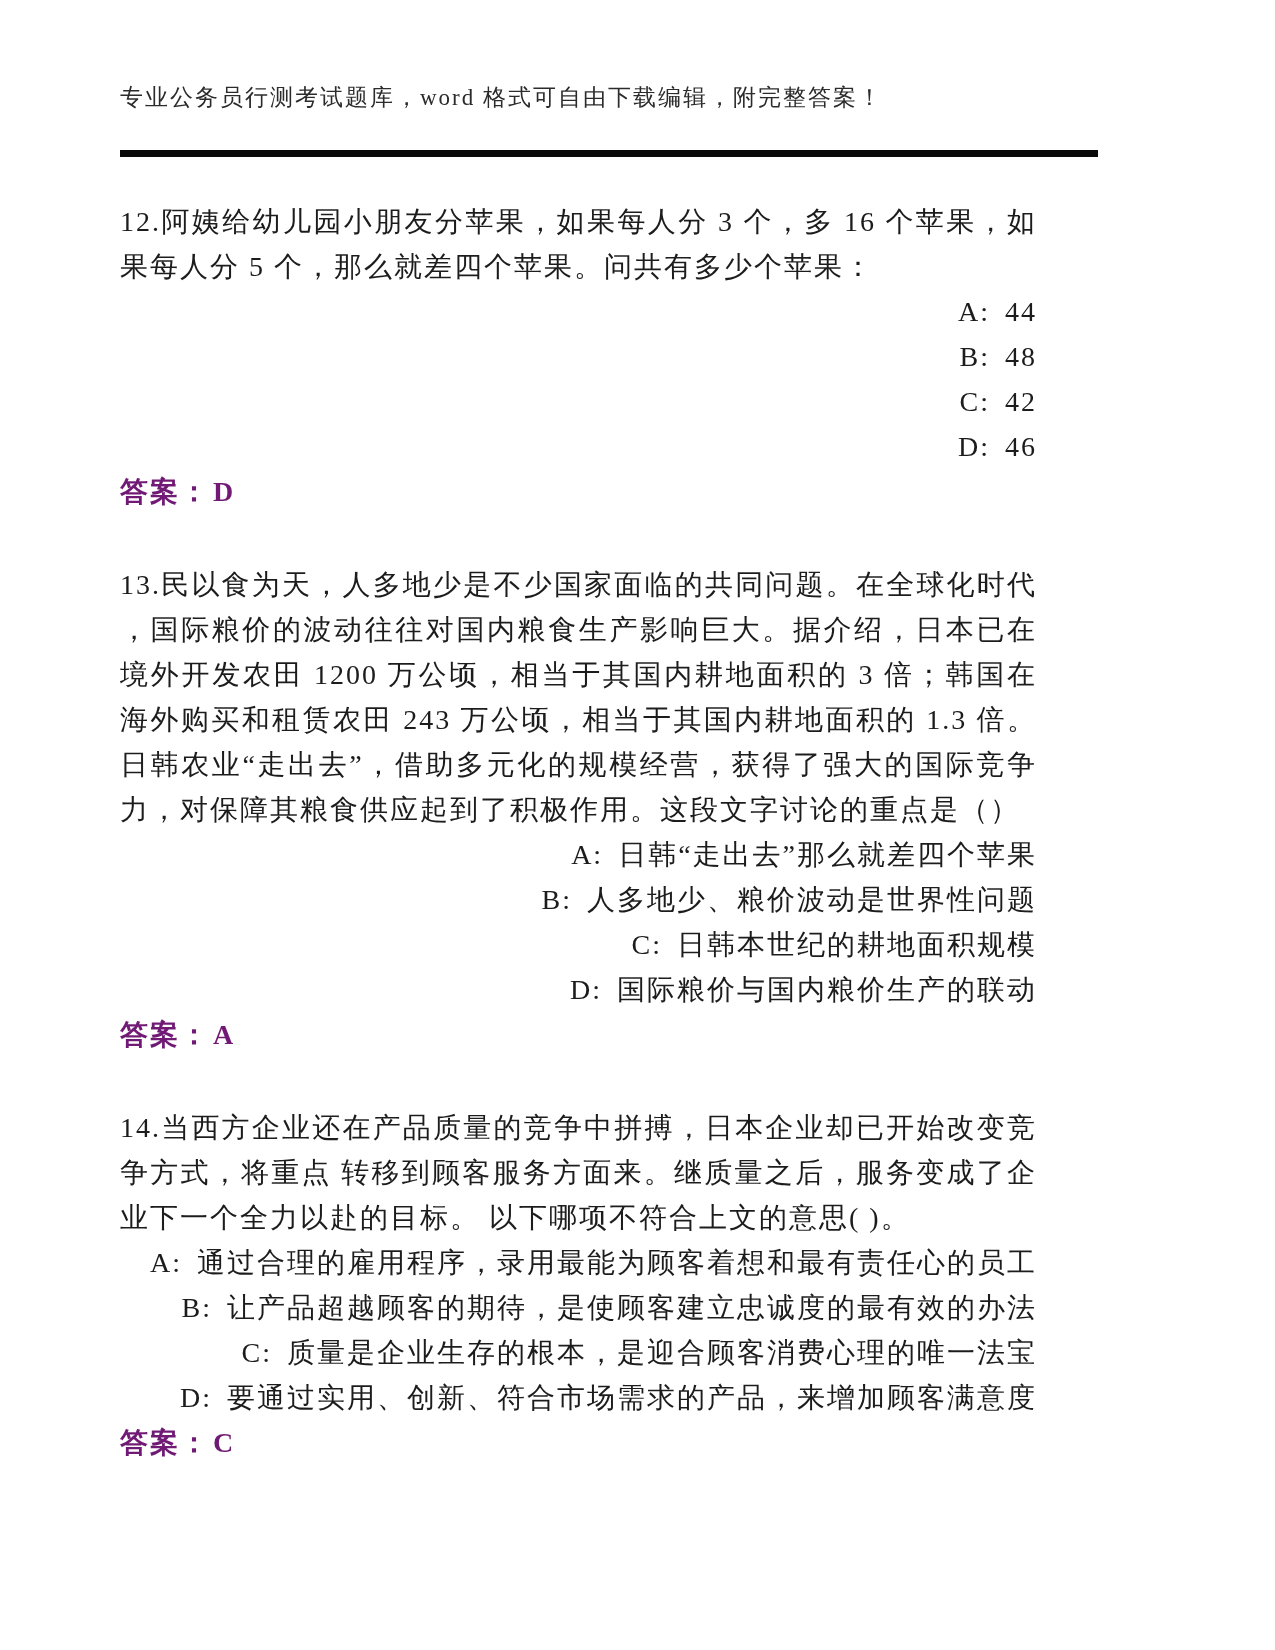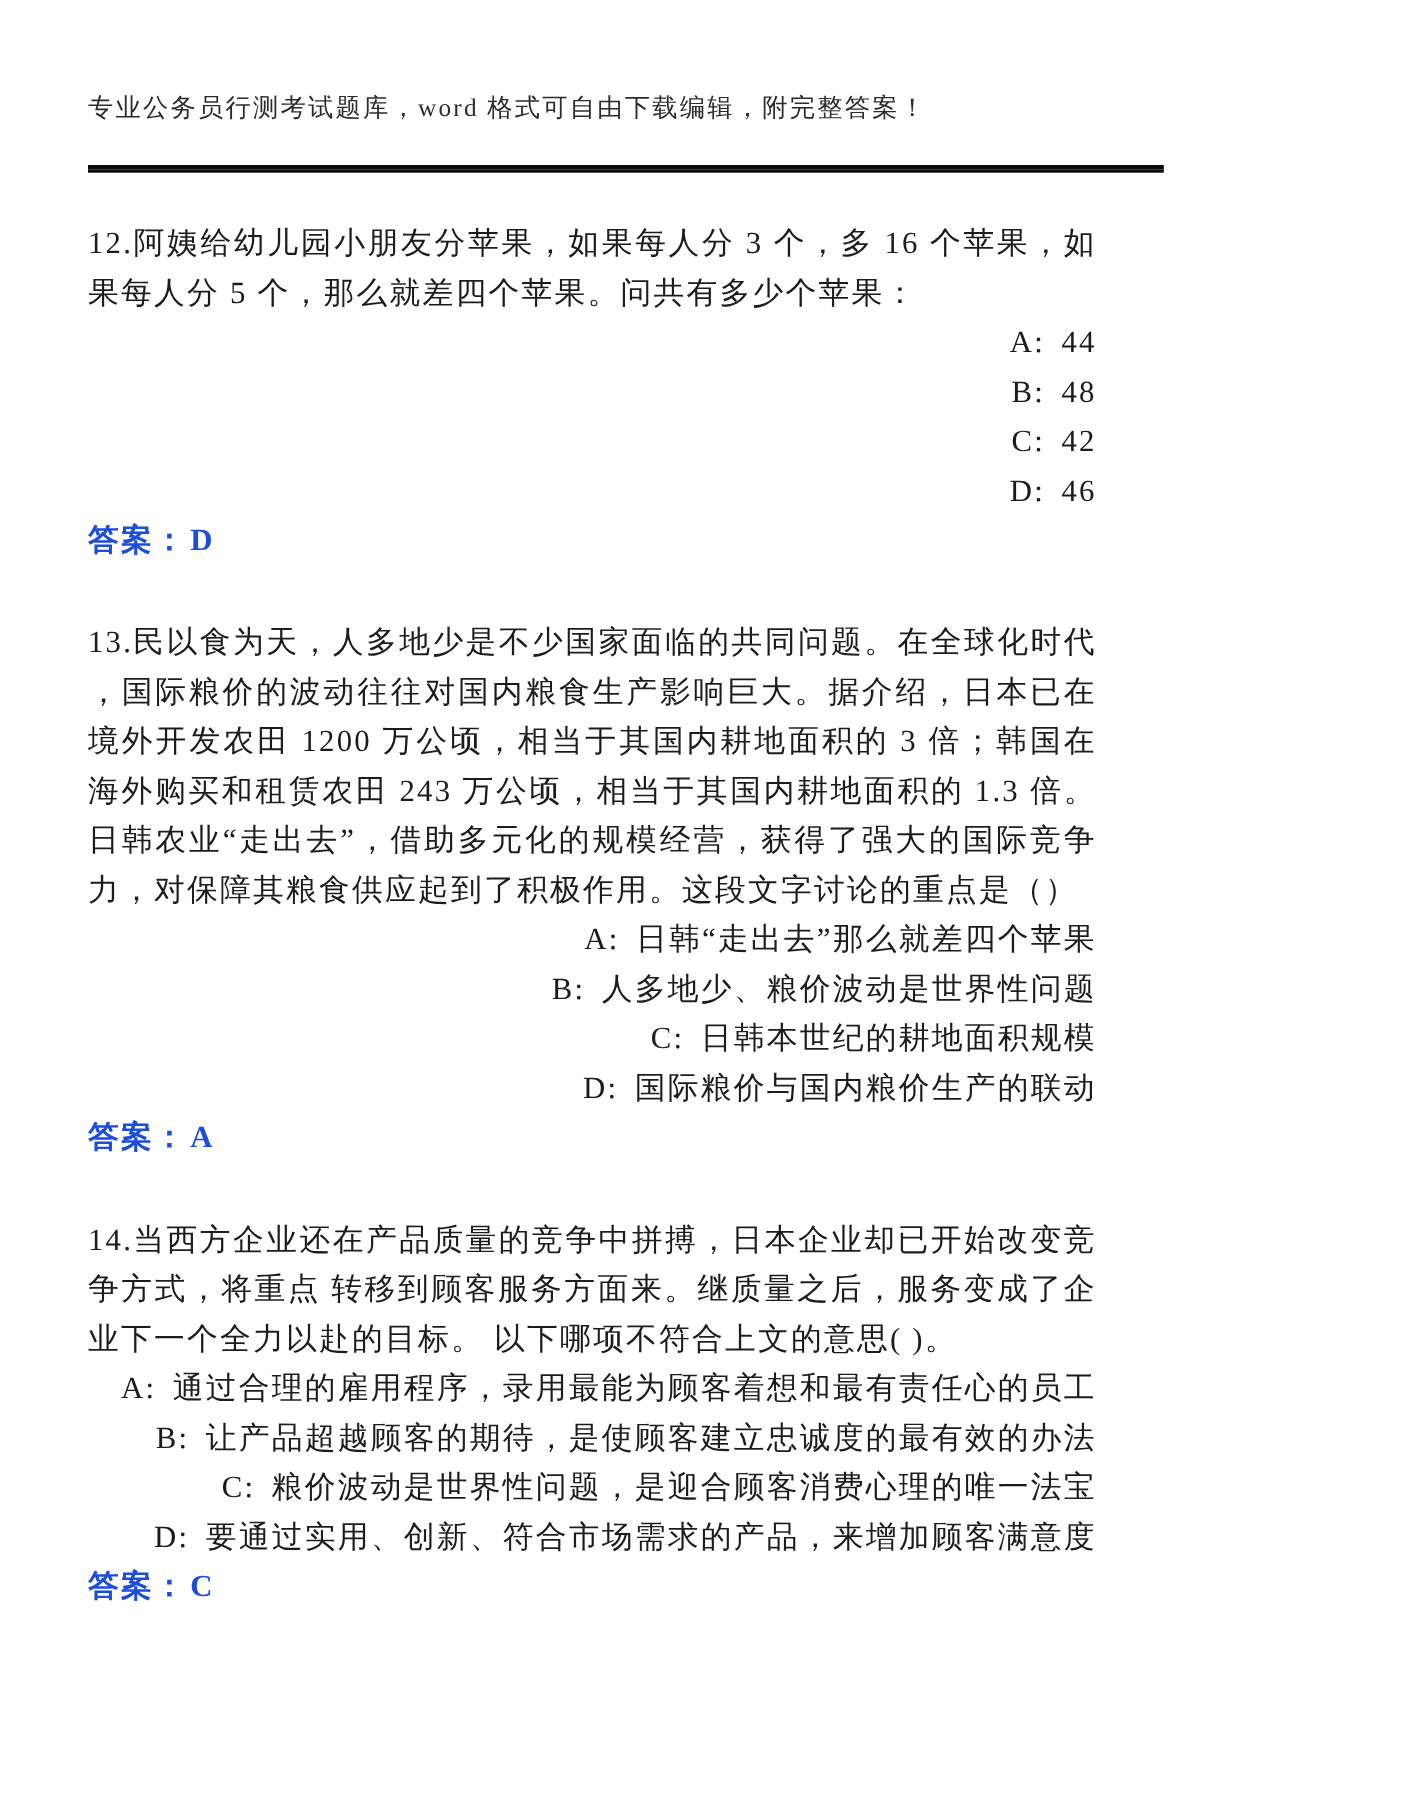--- a/index.html
+++ b/index.html
@@ -7,21 +7,21 @@
     width: 1275px;
     height: 1650px;
     background: #ffffff;
     font-family: "Liberation Serif", "DejaVu Serif", serif;
     color: #1c1c1c;
     overflow: hidden;
   }
   .page {
     width: 1275px;
     height: 1650px;
-    padding: 82px 0 0 80px;
+    padding: 82px 0 0 120px;
     background: #ffffff;
   }
   .doc-header {
     font-size: 23px;
     letter-spacing: 2px;
     color: #2b2b2b;
     margin-bottom: 37px;
     white-space: nowrap;
   }
   .double-rule {
@@ -44,21 +44,21 @@
     text-align: justify;
   }
   .option {
     word-break: break-all;
     line-break: anywhere;
     text-align: right;
   }
   .opt-label { margin-right: 15px; }
   .answer {
     font-weight: bold;
-    color: #1d4ed8;
+    color: #701a75;
   }
   .answer-value { margin-left: 3px; }
 </style>
 </head>
 <body>
 
 <div class="page">
 
   <div class="doc-header">专业公务员行测考试题库，word 格式可自由下载编辑，附完整答案！</div>
 
@@ -106,21 +106,21 @@
 
     <section class="question">
       <p class="stem"><span>14.</span><span>当西方企业还在产品质量的竞争中拼搏，日本企业却已开始改变竞争方式，将重点 转移到顾客服务方面来。继质量之后，服务变成了企业下一个全力以赴的目标。 以下哪项不符合上文的意思( )。</span></p>
       <div class="option">
         <span class="opt-label">A:</span><span class="opt-text">通过合理的雇用程序，录用最能为顾客着想和最有责任心的员工</span>
       </div>
       <div class="option">
         <span class="opt-label">B:</span><span class="opt-text">让产品超越顾客的期待，是使顾客建立忠诚度的最有效的办法</span>
       </div>
       <div class="option">
-        <span class="opt-label">C:</span><span class="opt-text">粮价波动是世界性问题，是迎合顾客消费心理的唯一法宝</span>
+        <span class="opt-label">C:</span><span class="opt-text">质量是企业生存的根本，是迎合顾客消费心理的唯一法宝</span>
       </div>
       <div class="option">
         <span class="opt-label">D:</span><span class="opt-text">要通过实用、创新、符合市场需求的产品，来增加顾客满意度</span>
       </div>
       <div class="answer">
         <span>答案：</span><span class="answer-value">C</span>
       </div>
     </section>
 
   </div>

